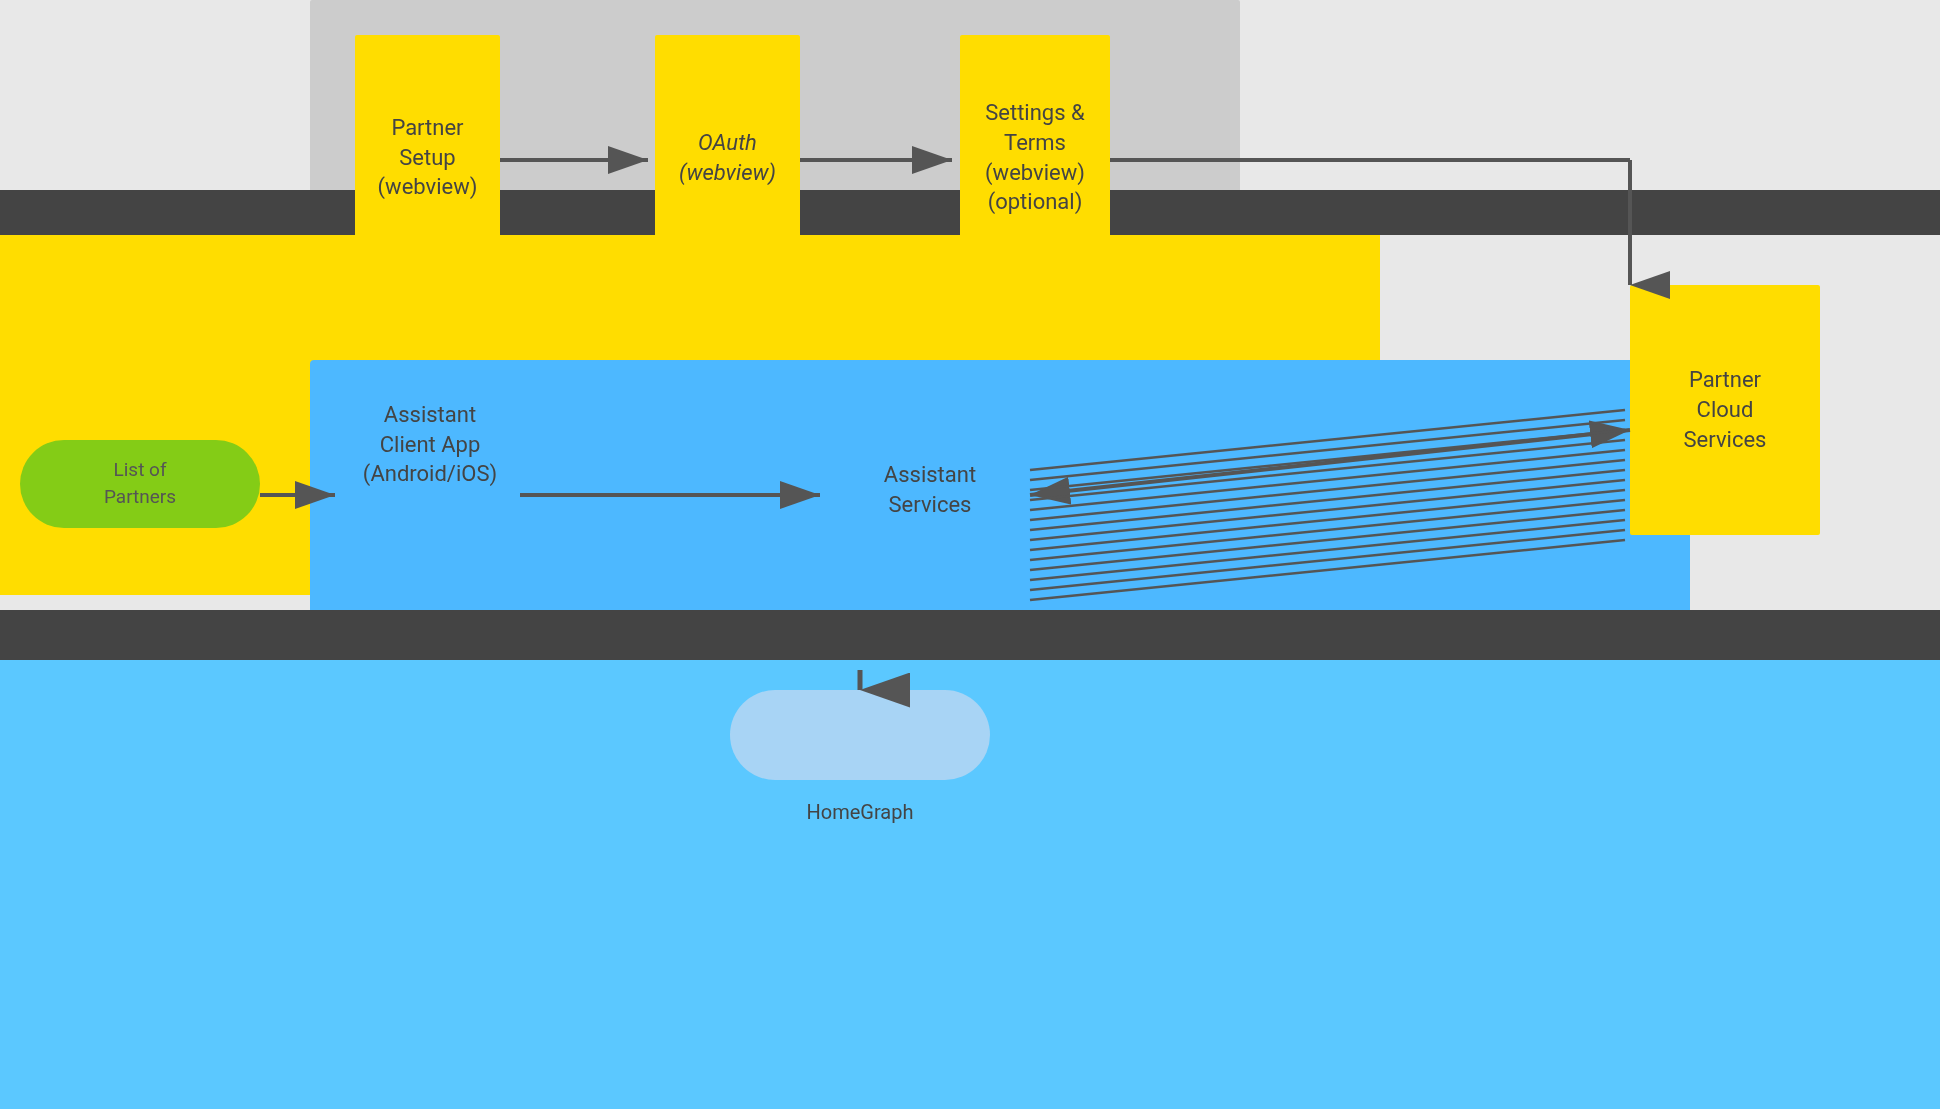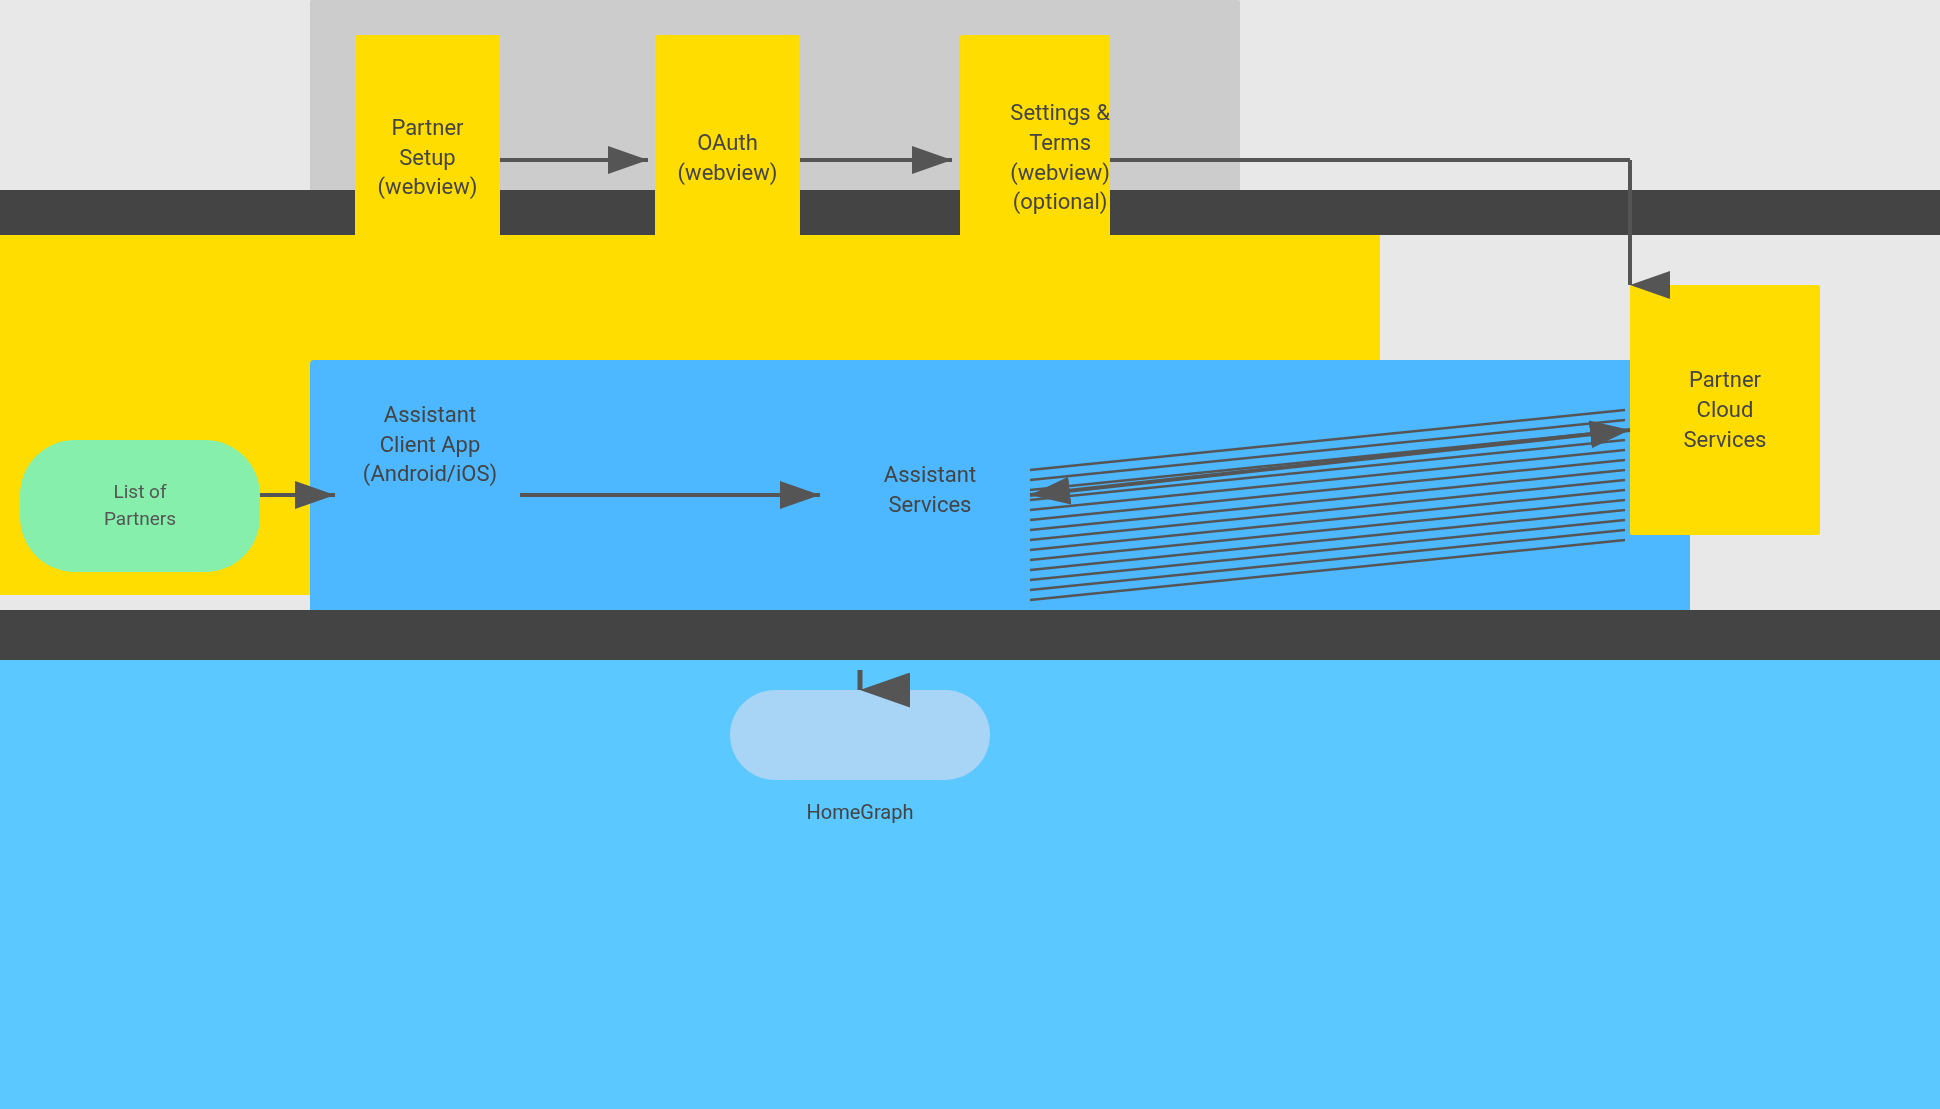--- a/index.html
+++ b/index.html
@@ -97,28 +97,28 @@
       left: 355px;
       width: 145px;
       height: 245px;
     }
 
     .box-oauth {
       top: 35px;
       left: 655px;
       width: 145px;
       height: 245px;
+      font-style: italic;
     }
 
     .box-settings {
       top: 35px;
       left: 960px;
       width: 150px;
       height: 245px;
-      justify-content: flex-end;
     }
 
     
     .box-partner-cloud {
       top: 285px;
       left: 1630px;
       width: 190px;
       height: 250px;
       background: #ffdd00;
       border-radius: 2px;
@@ -128,22 +128,22 @@
       justify-content: center;
       text-align: center;
     }
 
     
     .oval-partners {
       position: absolute;
       top: 440px;
       left: 20px;
       width: 240px;
-      height: 132px;
-      background: #86efac;
+      height: 88px;
+      background: #84cc16;
       border-radius: 55px;
       display: flex;
       align-items: center;
       justify-content: center;
       text-align: center;
     }
 
     
     .oval-homegraph {
       position: absolute;

